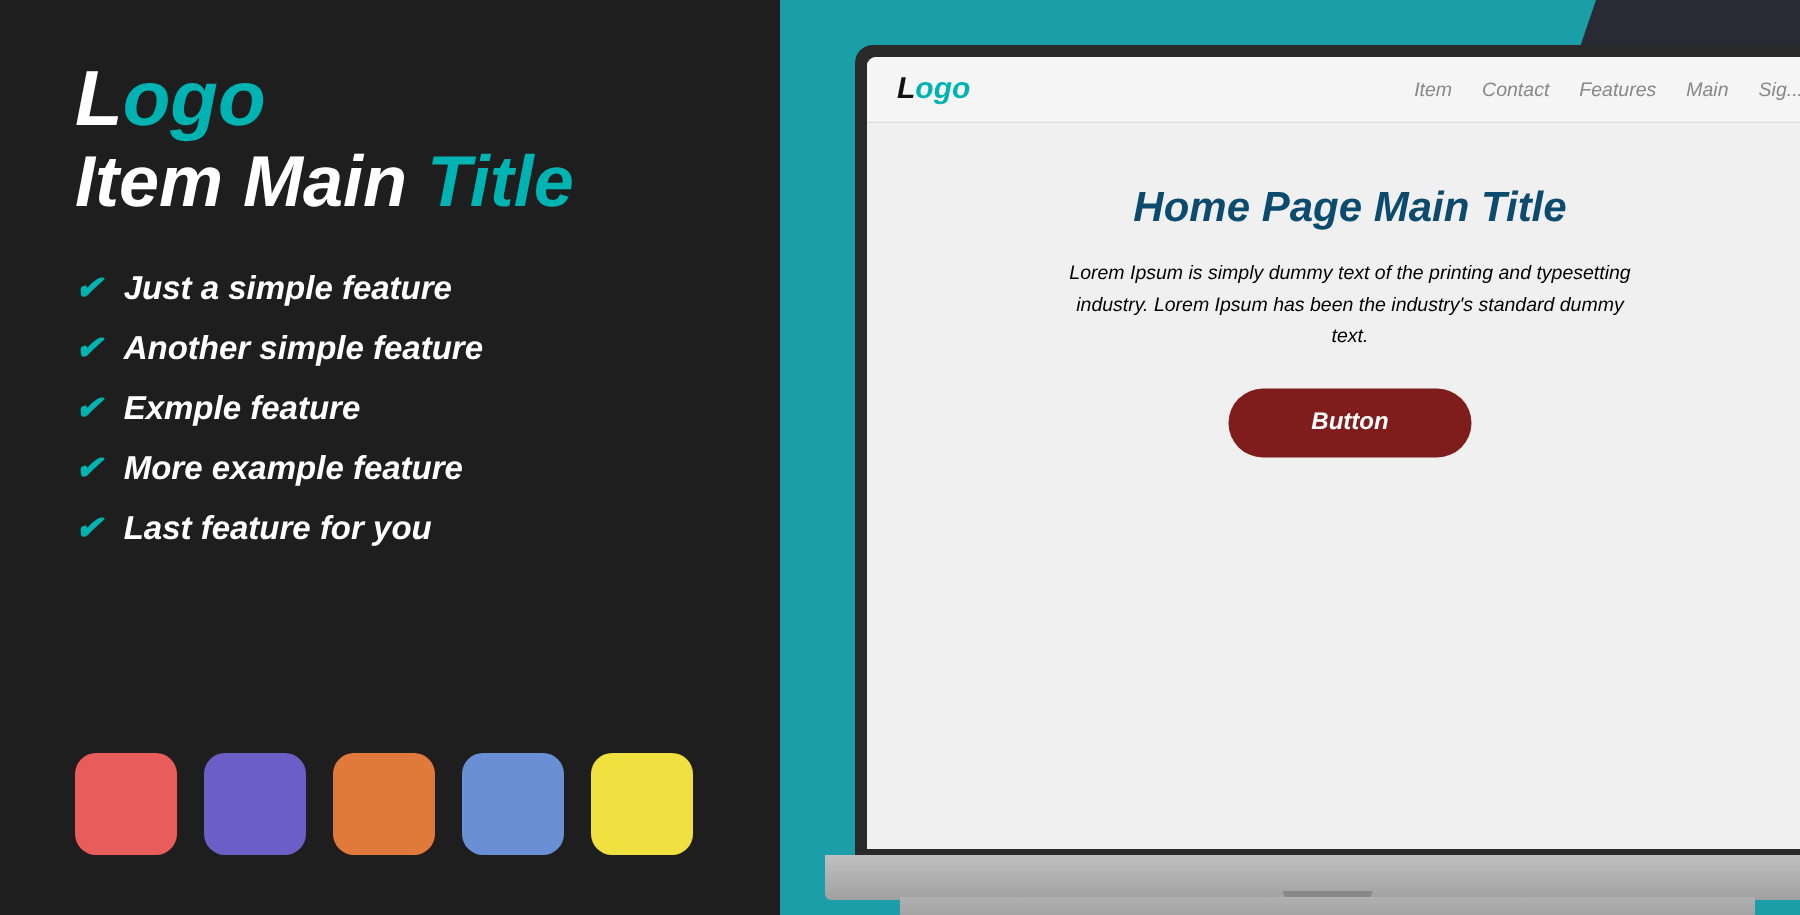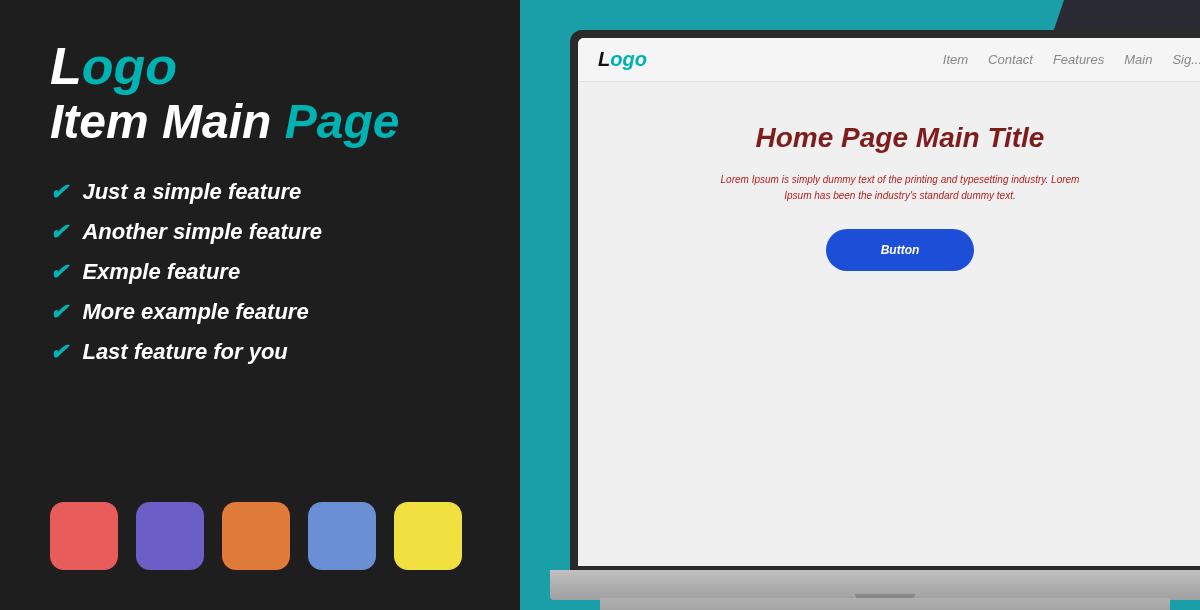--- a/index.html
+++ b/index.html
@@ -170,39 +170,39 @@
       flex-direction: column;
       align-items: center;
       justify-content: center;
       padding: 40px 40px 30px;
       text-align: center;
     }
 
     .website-main-title {
       font-size: 28px;
       font-weight: 900;
-      color: #7f1d1d;
+      color: #0c4a6e;
       margin-bottom: 18px;
     }
 
     .website-description {
-      font-size: 10px;
-      color: #b91c1c;
+      font-size: 13px;
+      color: #000000;
       line-height: 1.6;
       max-width: 380px;
       margin-bottom: 25px;
     }
 
     .website-button {
-      background: #1d4ed8;
+      background: #7f1d1d;
       color: #fff;
       border: none;
       border-radius: 30px;
       padding: 14px 55px;
-      font-size: 12px;
+      font-size: 16px;
       font-weight: 700;
       cursor: pointer;
     }
 
     
     .laptop-base {
       position: absolute;
       bottom: 30px;
       left: 0;
       right: 10px;
@@ -235,21 +235,21 @@
   </style>
 </head>
 <body>
 
 <div class="left-panel">
   <div class="logo-area">
     <div class="logo-text">
       L<span class="teal">ogo</span>
     </div>
     <div class="main-title">
-      Item Main <span class="teal">Page</span>
+      Item Main <span class="teal">Title</span>
     </div>
   </div>
 
   <ul class="features-list">
     <li>
       <span class="check-icon">✔</span>
       <span>Just a simple feature</span>
     </li>
     <li>
       <span class="check-icon">✔</span>

